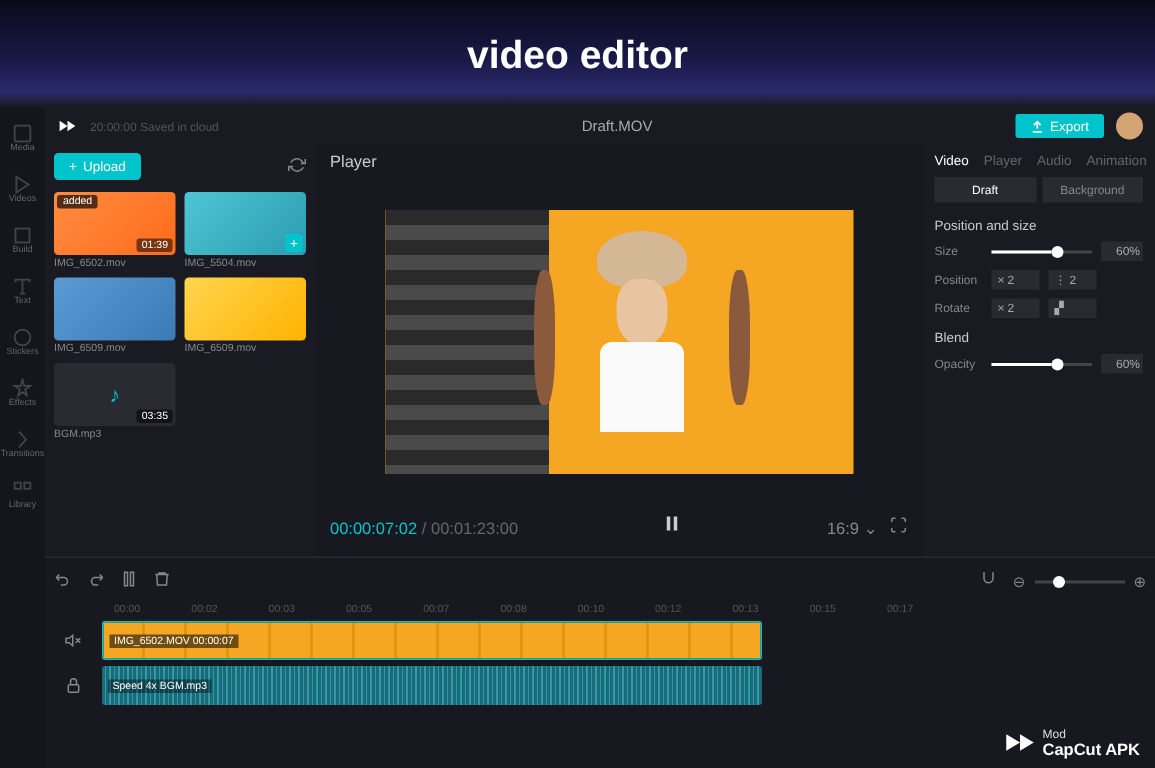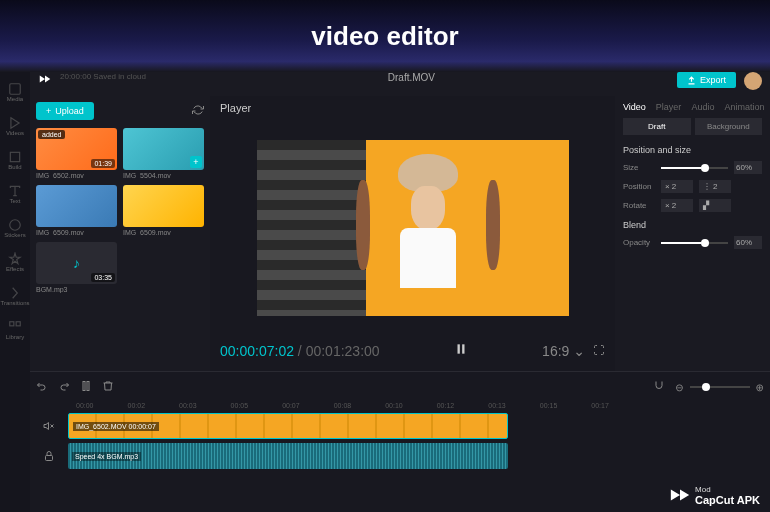--- a/index.html
+++ b/index.html
@@ -3,21 +3,21 @@
 <meta charset="utf-8">
 <style>
 *{margin:0;padding:0;box-sizing:border-box;font-family:-apple-system,BlinkMacSystemFont,sans-serif}
 body{width:770px;height:512px;overflow:hidden;background:linear-gradient(180deg,#0a0a1a 0%,#1a1a4a 8%,#2a2a6a 12%,#181820 14%);color:#ccc;font-size:10px}
 .banner{height:72px;display:flex;align-items:center;justify-content:center;color:#fff;font-size:26px;font-weight:700}
 .app{display:flex;height:452px;background:#181820}
 .rail{width:30px;background:#15151d;display:flex;flex-direction:column;align-items:center;padding-top:10px;gap:14px}
 .rail-item{display:flex;flex-direction:column;align-items:center;color:#666;font-size:6px;cursor:pointer}
 .rail-item svg{opacity:.6}
 .main{flex:1;display:flex;flex-direction:column}
-.topbar{height:24px;display:flex;align-items:flex-start;padding:0 8px;gap:8px;background:#1a1a22}
+.topbar{height:24px;display:flex;align-items:center;padding:0 8px;gap:8px;background:#1a1a22}
 .topbar .title{flex:1;text-align:center;color:#aaa;font-size:10px}
 .topbar .saved{color:#555;font-size:8px}
 .export-btn{background:#00c4cc;color:#fff;padding:3px 10px;border:none;border-radius:2px;font-size:9px;display:flex;align-items:center;gap:4px;cursor:pointer}
 .avatar{width:18px;height:18px;border-radius:50%;background:#d4a574}
 .mid{display:flex;height:275px}
 .library{width:180px;background:#1a1a22;padding:6px;display:flex;flex-direction:column}
 .lib-tabs{display:flex;gap:14px;margin-bottom:8px;font-size:10px}
 .lib-tabs span{color:#666;cursor:pointer}
 .lib-tabs span.active{color:#fff}
 .lib-tabs .collapse{margin-left:auto;color:#666}
@@ -40,39 +40,39 @@
 .player-title{font-size:11px;color:#ccc;margin-bottom:6px}
 .preview{flex:1;display:flex;align-items:center;justify-content:center;position:relative}
 .preview-img{width:312px;height:176px;background:#f5a623;position:relative;overflow:hidden}
 .stripes{position:absolute;left:0;top:0;width:35%;height:100%;background:repeating-linear-gradient(180deg,#2a2a2a 0,#2a2a2a 10px,#4a4a4a 10px,#4a4a4a 20px)}
 .person{position:absolute;left:30%;top:8%;width:50%;height:92%}
 .hat{width:60px;height:38px;background:#d4b896;border-radius:50% 50% 40% 40%;margin:0 auto}
 .face{width:34px;height:44px;background:#e8c4a0;margin:-6px auto 0;border-radius:40% 40% 45% 45%}
 .hair{position:absolute;top:26px;left:6px;width:14px;height:90px;background:#8b5a3c;border-radius:40%}
 .hair.r{left:auto;right:6px}
 .body{width:56px;height:60px;background:#fafafa;margin:-2px auto 0;border-radius:8px 8px 0 0}
-.controls{display:flex;align-items:center;gap:8px;padding:6px 0;font-size:14px}
+.controls{display:flex;align-items:flex-end;gap:8px;padding:6px 0;font-size:11px}
 .time{color:#00c4cc}
 .time .total{color:#666}
 .play-btn{margin:0 auto;cursor:pointer}
 .ratio{color:#888}
 .panel{width:155px;background:#1a1a22;padding:6px 8px;font-size:9px}
 .panel-tabs{display:flex;gap:10px;font-size:9px;margin-bottom:6px}
 .panel-tabs span{color:#666;cursor:pointer}
 .panel-tabs span.active{color:#fff}
 .sub-tabs{display:flex;gap:4px;margin-bottom:10px}
 .sub-tabs span{flex:1;text-align:center;padding:4px;background:#2a2a32;color:#888;font-size:8px;cursor:pointer}
 .sub-tabs span.active{color:#fff}
 .section-title{color:#ccc;font-size:9px;margin:8px 0 6px}
 .prop-row{display:flex;align-items:center;gap:6px;margin-bottom:6px;color:#888;font-size:8px}
 .prop-row .label{width:32px}
 .slider{flex:1;height:2px;background:#444;position:relative}
 .slider .fill{height:100%;background:#fff}
 .slider .knob{position:absolute;top:-3px;width:8px;height:8px;background:#fff;border-radius:50%}
-.val-box{width:28px;text-align:left;background:#2a2a32;padding:2px;color:#aaa;font-size:8px}
+.val-box{width:28px;text-align:right;background:#2a2a32;padding:2px;color:#aaa;font-size:8px}
 .num-input{width:32px;background:#2a2a32;color:#aaa;padding:2px 4px;font-size:8px;display:flex;align-items:center;gap:2px}
 .timeline{flex:1;background:#181820;border-top:1px solid #2a2a32;padding:4px 6px;display:flex;flex-direction:column}
 .tl-tools{display:flex;gap:10px;align-items:center;padding:4px 0 6px;color:#888}
 .tl-tools .spacer{flex:1}
 .zoom{display:flex;align-items:center;gap:6px}
 .zoom .track{width:60px;height:2px;background:#444;position:relative}
 .zoom .track .knob{position:absolute;top:-3px;left:20%;width:8px;height:8px;background:#fff;border-radius:50%}
 .ruler{display:flex;gap:34px;padding:2px 0 4px 40px;color:#555;font-size:7px}
 .tracks{display:flex;flex-direction:column;gap:4px}
 .track-row{display:flex;align-items:center;gap:6px;height:26px}

